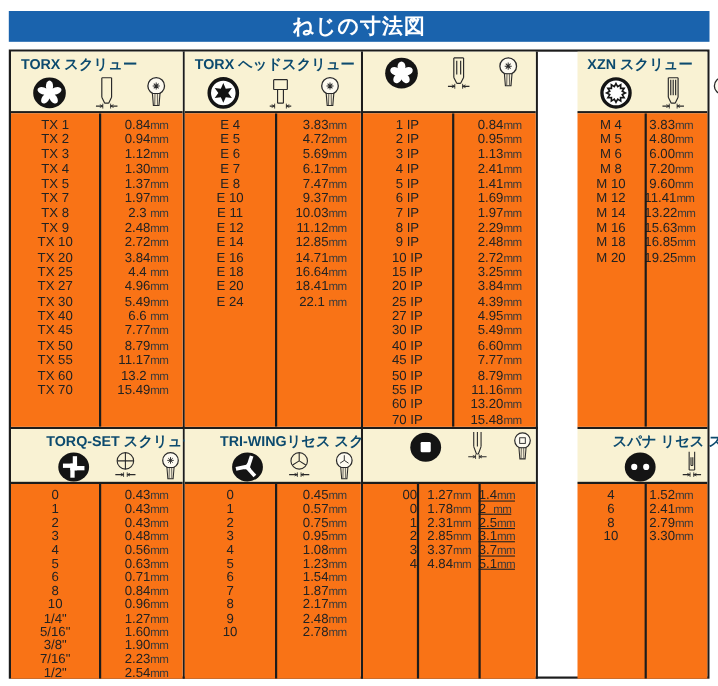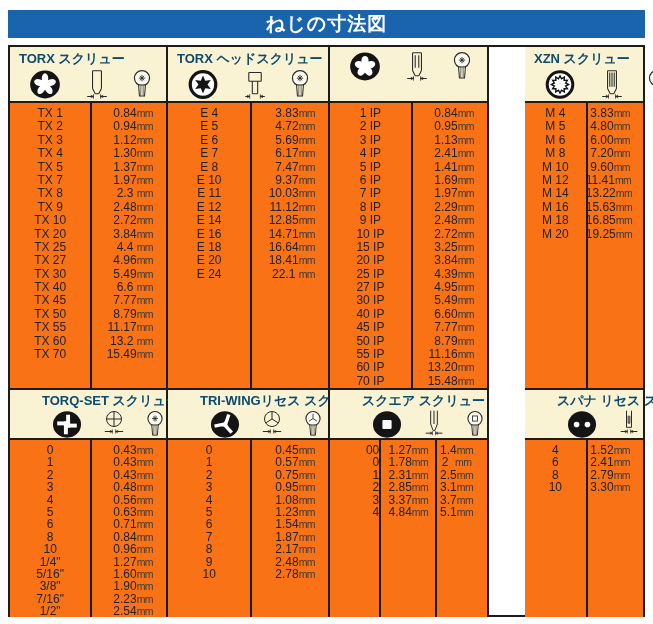--- a/index.html
+++ b/index.html
@@ -25,21 +25,21 @@
   .tbody.cols-2::after{content:"";position:absolute;top:0;bottom:0;left:51.5%;width:2px;background:#1c1c1c;}
   .tbody.cols-3::before{content:"";position:absolute;top:0;bottom:0;left:31.4%;width:2px;background:#1c1c1c;}
   .tbody.cols-3::after{content:"";position:absolute;top:0;bottom:0;left:67%;width:2px;background:#1c1c1c;}
   .trow{display:flex;height:13.4px;line-height:13.4px;font-size:12px;color:#222;}
   .sec.bot .trow{height:12.4px;line-height:12.4px;}
   .cell{white-space:pre;box-sizing:border-box;}
   .cols-2 .c0{width:51.5%;text-align:center;}
   .cols-2 .c1{width:48.5%;text-align:right;padding-right:13px;}
   .cols-3 .c0{width:31.4%;text-align:right;}
   .cols-3 .c1{width:35.6%;text-align:right;padding-right:7px;}
-  .cols-3 .c2{width:33%;text-align:center;padding-right:9px;}
+  .cols-3 .c2{width:33%;text-align:left;padding-right:9px;text-decoration:underline;}
   .unit{font-size:10.5px;letter-spacing:-0.6px;color:#3a3a3a;}
 </style>
 </head>
 <body>
 
 <div class="wrap">
 
   <div class="banner">
     <span>ねじの寸法図</span>
   </div>
@@ -611,21 +611,20 @@
           </div>
           <div class="trow">
             <span class="cell c0">10</span>
             <span class="cell c1"><span>2.78</span><span class="unit">mm</span></span>
           </div>
         </div>
     </section>
 
     <section class="sec bot">
       <div class="sechead">
-        <h2>スクエア スクリュー</h2>
         <div class="iconrow">
           <span class="icon">
             <svg width="34" height="29" viewBox="0 0 40 34">
                 <ellipse cx="20" cy="17" rx="16.5" ry="15.5" fill="#141414"></ellipse>
                 <rect x="14.6" y="11.6" width="10.8" height="10.8" rx="1.2" fill="#fff"></rect>
               </svg>
           </span>
           <span class="icon">
             <svg width="24" height="30" viewBox="0 0 26 36" fill="none" stroke="#2a2a2a" stroke-width="1.2">
                 <path d="M9,2 L9,18 M13,2 L13,18 M17,2 L17,18 M9,18 L12,26 M17,18 L14,26 M12,26 L14,26"></path>

